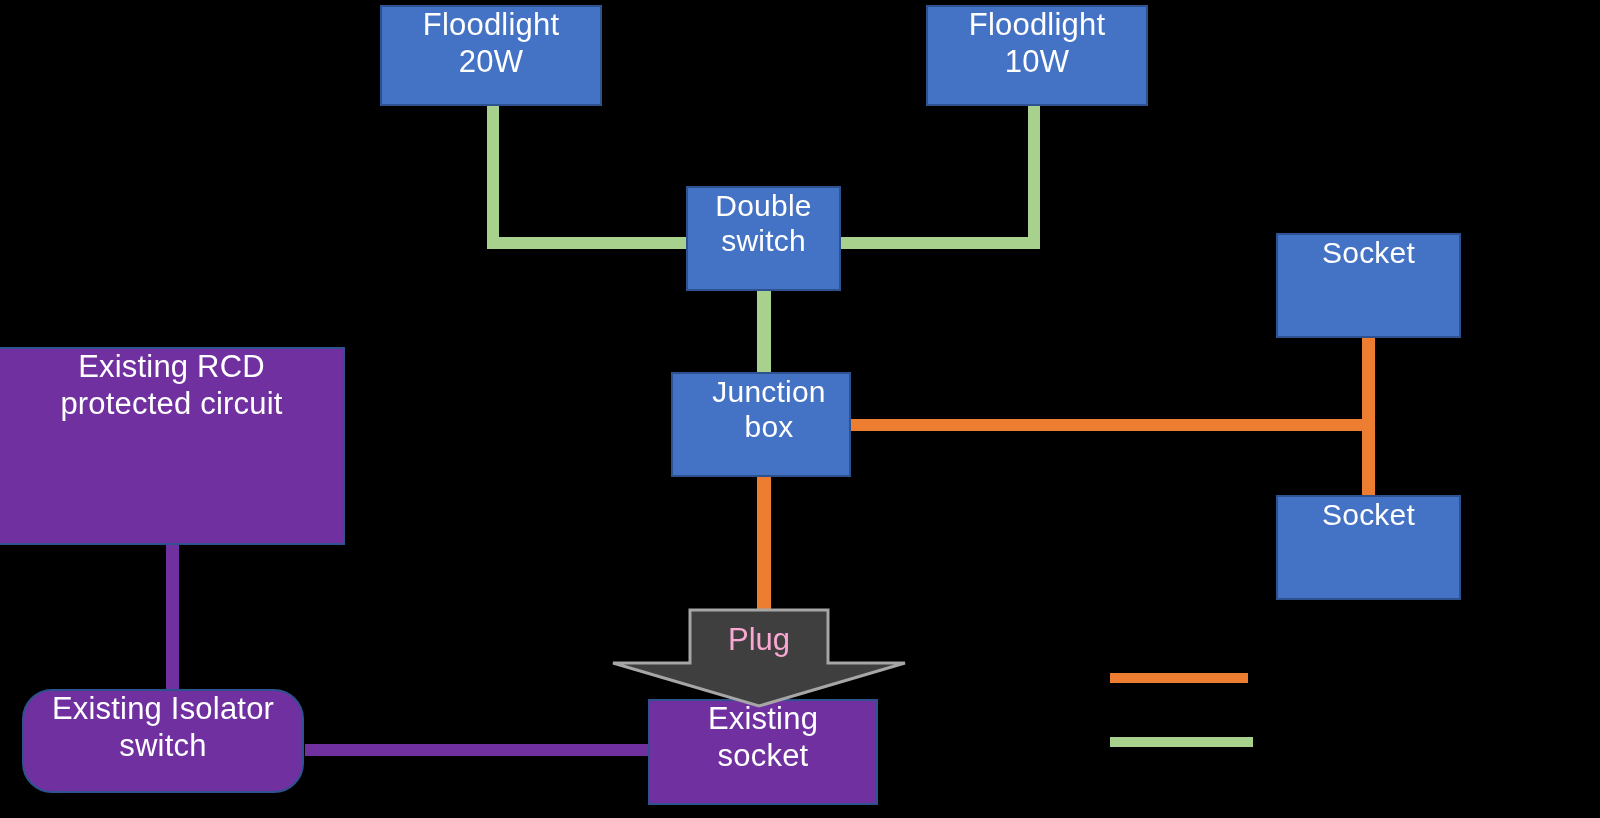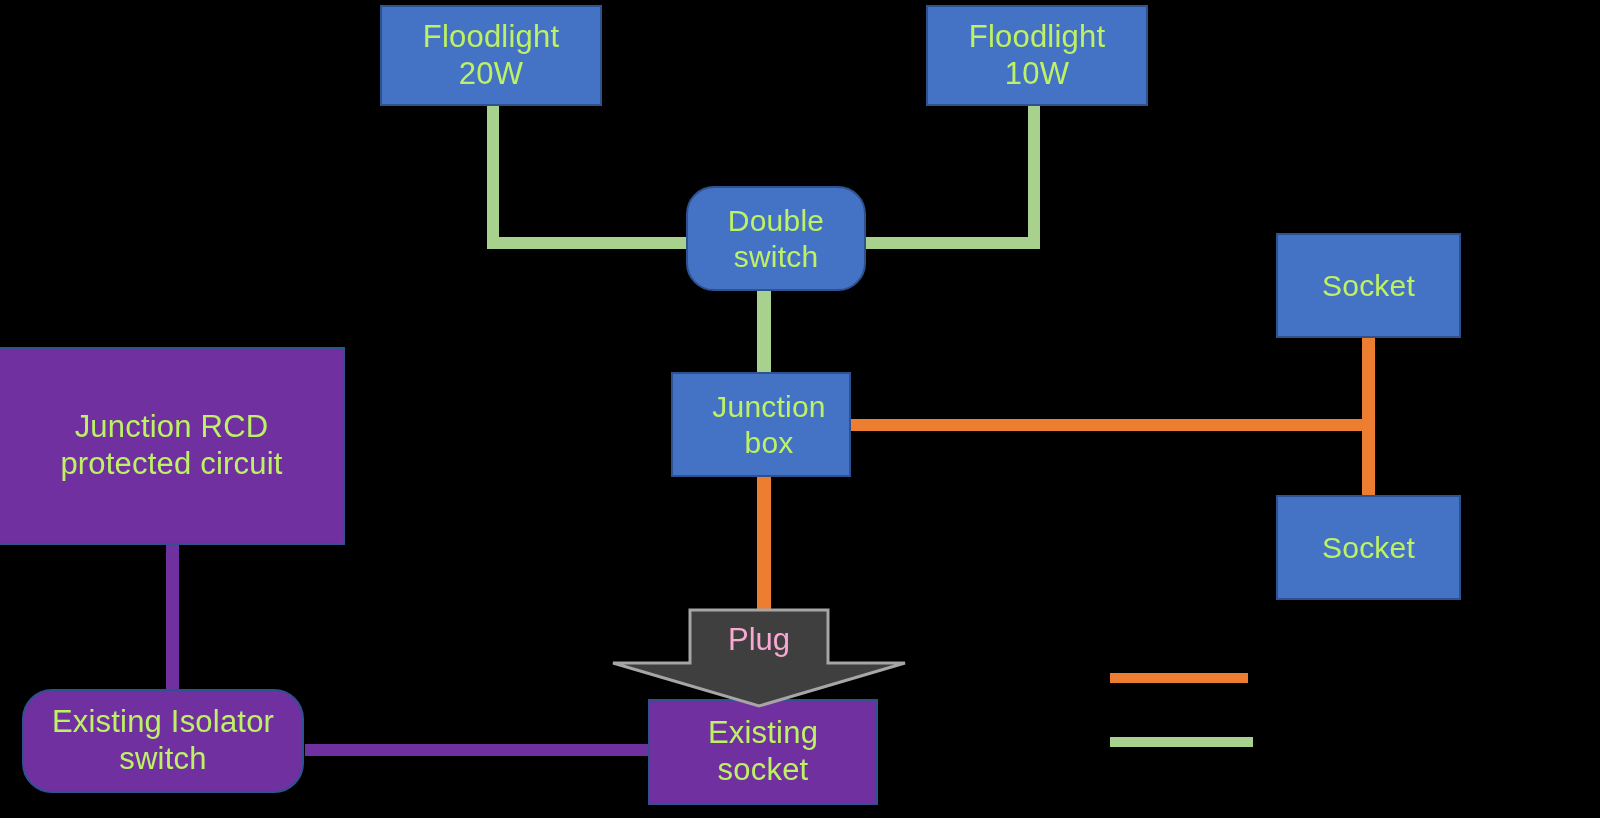--- a/index.html
+++ b/index.html
@@ -12,24 +12,24 @@
     width: 1600px;
     height: 818px;
     background: #000000;
     overflow: hidden;
     font-family: "Liberation Sans", sans-serif;
   }
   .node {
     position: absolute;
     box-sizing: border-box;
     display: flex;
-    align-items: center;
+    align-items: flex-start;
     justify-content: center;
     text-align: center;
-    color: #bef264;
+    color: #ffffff;
     line-height: 1.18;
     letter-spacing: 0.2px;
     z-index: 5;
   }
   .node-blue {
     background: #4472C4;
     border: 2px solid #2E528F;
   }
   .node-purple {
     background: #7030A0;
@@ -93,40 +93,40 @@
   <div class="node node-blue" style="left:380px; top:5px; width:222px; height:101px; font-size:31px;">
     <span class="label">Floodlight
 20W</span>
   </div>
 
   <div class="node node-blue" style="left:926px; top:5px; width:222px; height:101px; font-size:31px;">
     <span class="label">Floodlight
 10W</span>
   </div>
 
-  <div class="node node-blue" style="left:686px; top:186px; width:180px; height:105px; font-size:30px;border-radius:28px;">
+  <div class="node node-blue" style="left:686px; top:186px; width:155px; height:105px; font-size:30px;">
     <span class="label">Double
 switch</span>
   </div>
 
   <div class="node node-blue" style="left:671px; top:372px; width:180px; height:105px; font-size:30px;padding-left:16px;">
     <span class="label">Junction
 box</span>
   </div>
 
   <div class="node node-blue" style="left:1276px; top:233px; width:185px; height:105px; font-size:30px;">
     <span class="label">Socket</span>
   </div>
 
   <div class="node node-blue" style="left:1276px; top:495px; width:185px; height:105px; font-size:30px;">
     <span class="label">Socket</span>
   </div>
 
   <div class="node node-purple" style="left:-2px; top:347px; width:347px; height:198px; font-size:31px;">
-    <span class="label">Junction RCD
+    <span class="label">Existing RCD
 protected circuit</span>
   </div>
 
   <div class="node node-purple" style="left:22px; top:689px; width:282px; height:104px; font-size:31px;border-radius:30px;">
     <span class="label">Existing Isolator
 switch</span>
   </div>
 
   <div class="node node-purple" style="left:648px; top:699px; width:230px; height:106px; font-size:31px;">
     <span class="label">Existing

